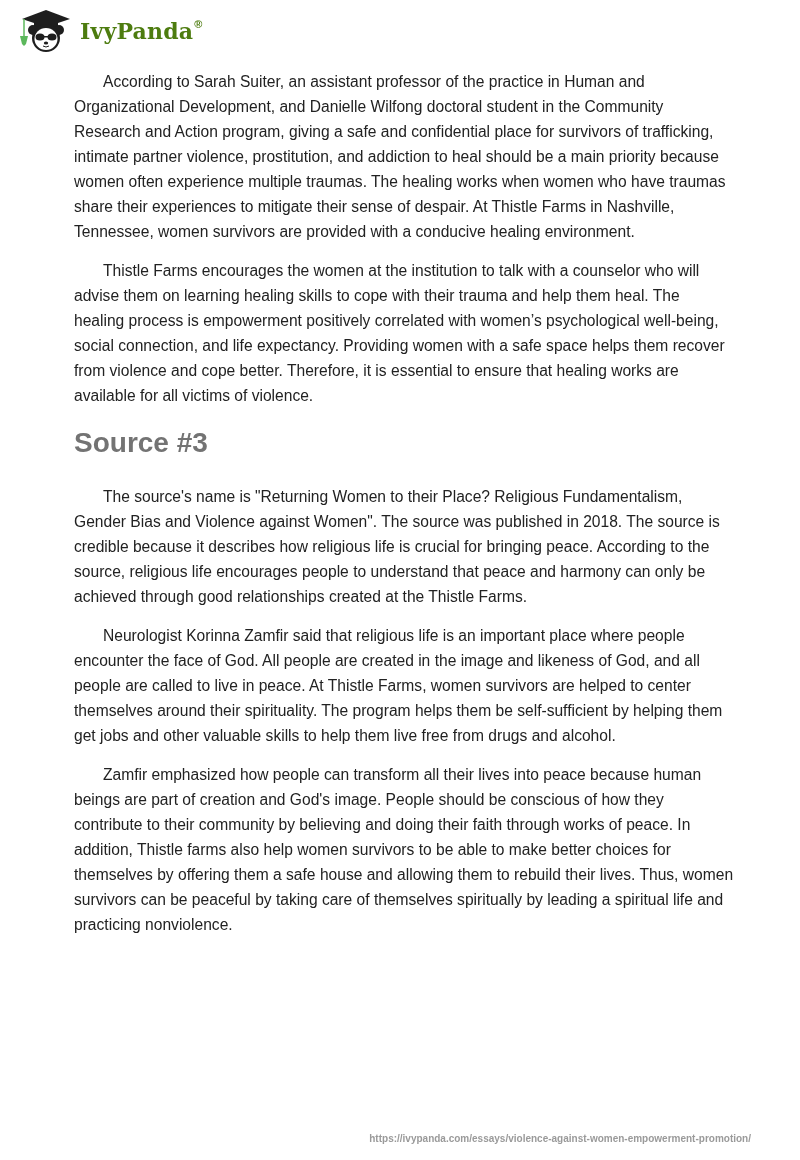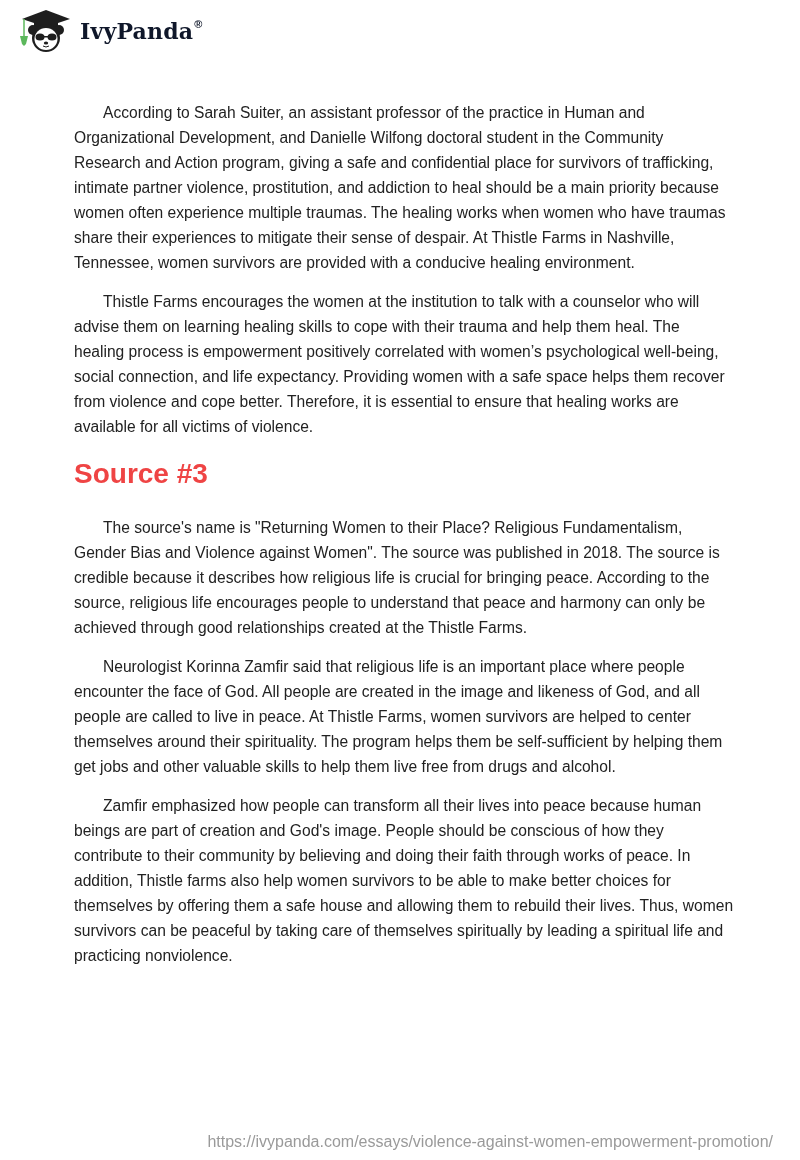--- a/index.html
+++ b/index.html
@@ -31,21 +31,21 @@
     }
     .logo-mark {
       width: 60px;
       height: 46px;
       display: block;
     }
     .logo-text {
       font-family: "DejaVu Serif", serif;
       font-weight: bold;
       font-size: 22px;
-      color: #0f172a;
+      color: #4d7c0f;
       margin-left: 4px;
       letter-spacing: 0.2px;
       text-align: center;
     }
     .logo-reg {
       font-family: "Liberation Sans", sans-serif;
       font-size: 11px;
       font-weight: bold;
       vertical-align: super;
       margin-left: 1px;
@@ -57,43 +57,43 @@
       right: 33px;
       top: 14px;
       font-size: 12.5px;
       color: #808080;
     }
     .content {
       position: absolute;
       left: 74px;
       top: 69px;
       width: 660px;
-      margin-top: 31px;
     }
     .para {
       font-size: 15.6px;
       line-height: 25px;
       text-indent: 29px;
       margin: 0 0 14px 0;
       color: #222222;
     }
     .heading {
       font-size: 28px;
       font-weight: bold;
       margin: 18px 0 24px 0;
       line-height: 34px;
-      color: #ef4444;
+      color: #737373;
     }
     .footer-url {
       position: absolute;
-      right: 27px;
+      right: 49px;
       top: 1133px;
-      font-size: 16px;
+      font-size: 10px;
       color: #9a9a9a;
       text-decoration: none;
+      font-weight: bold;
     }
   </style>
 </head>
 <body>
 
 <div class="header">
   <a class="logo">
     <svg class="logo-mark" viewBox="0 0 60 46">
 
       <polygon points="30,2 54,11 30,19 6,11" fill="#1e1e1e"></polygon>

